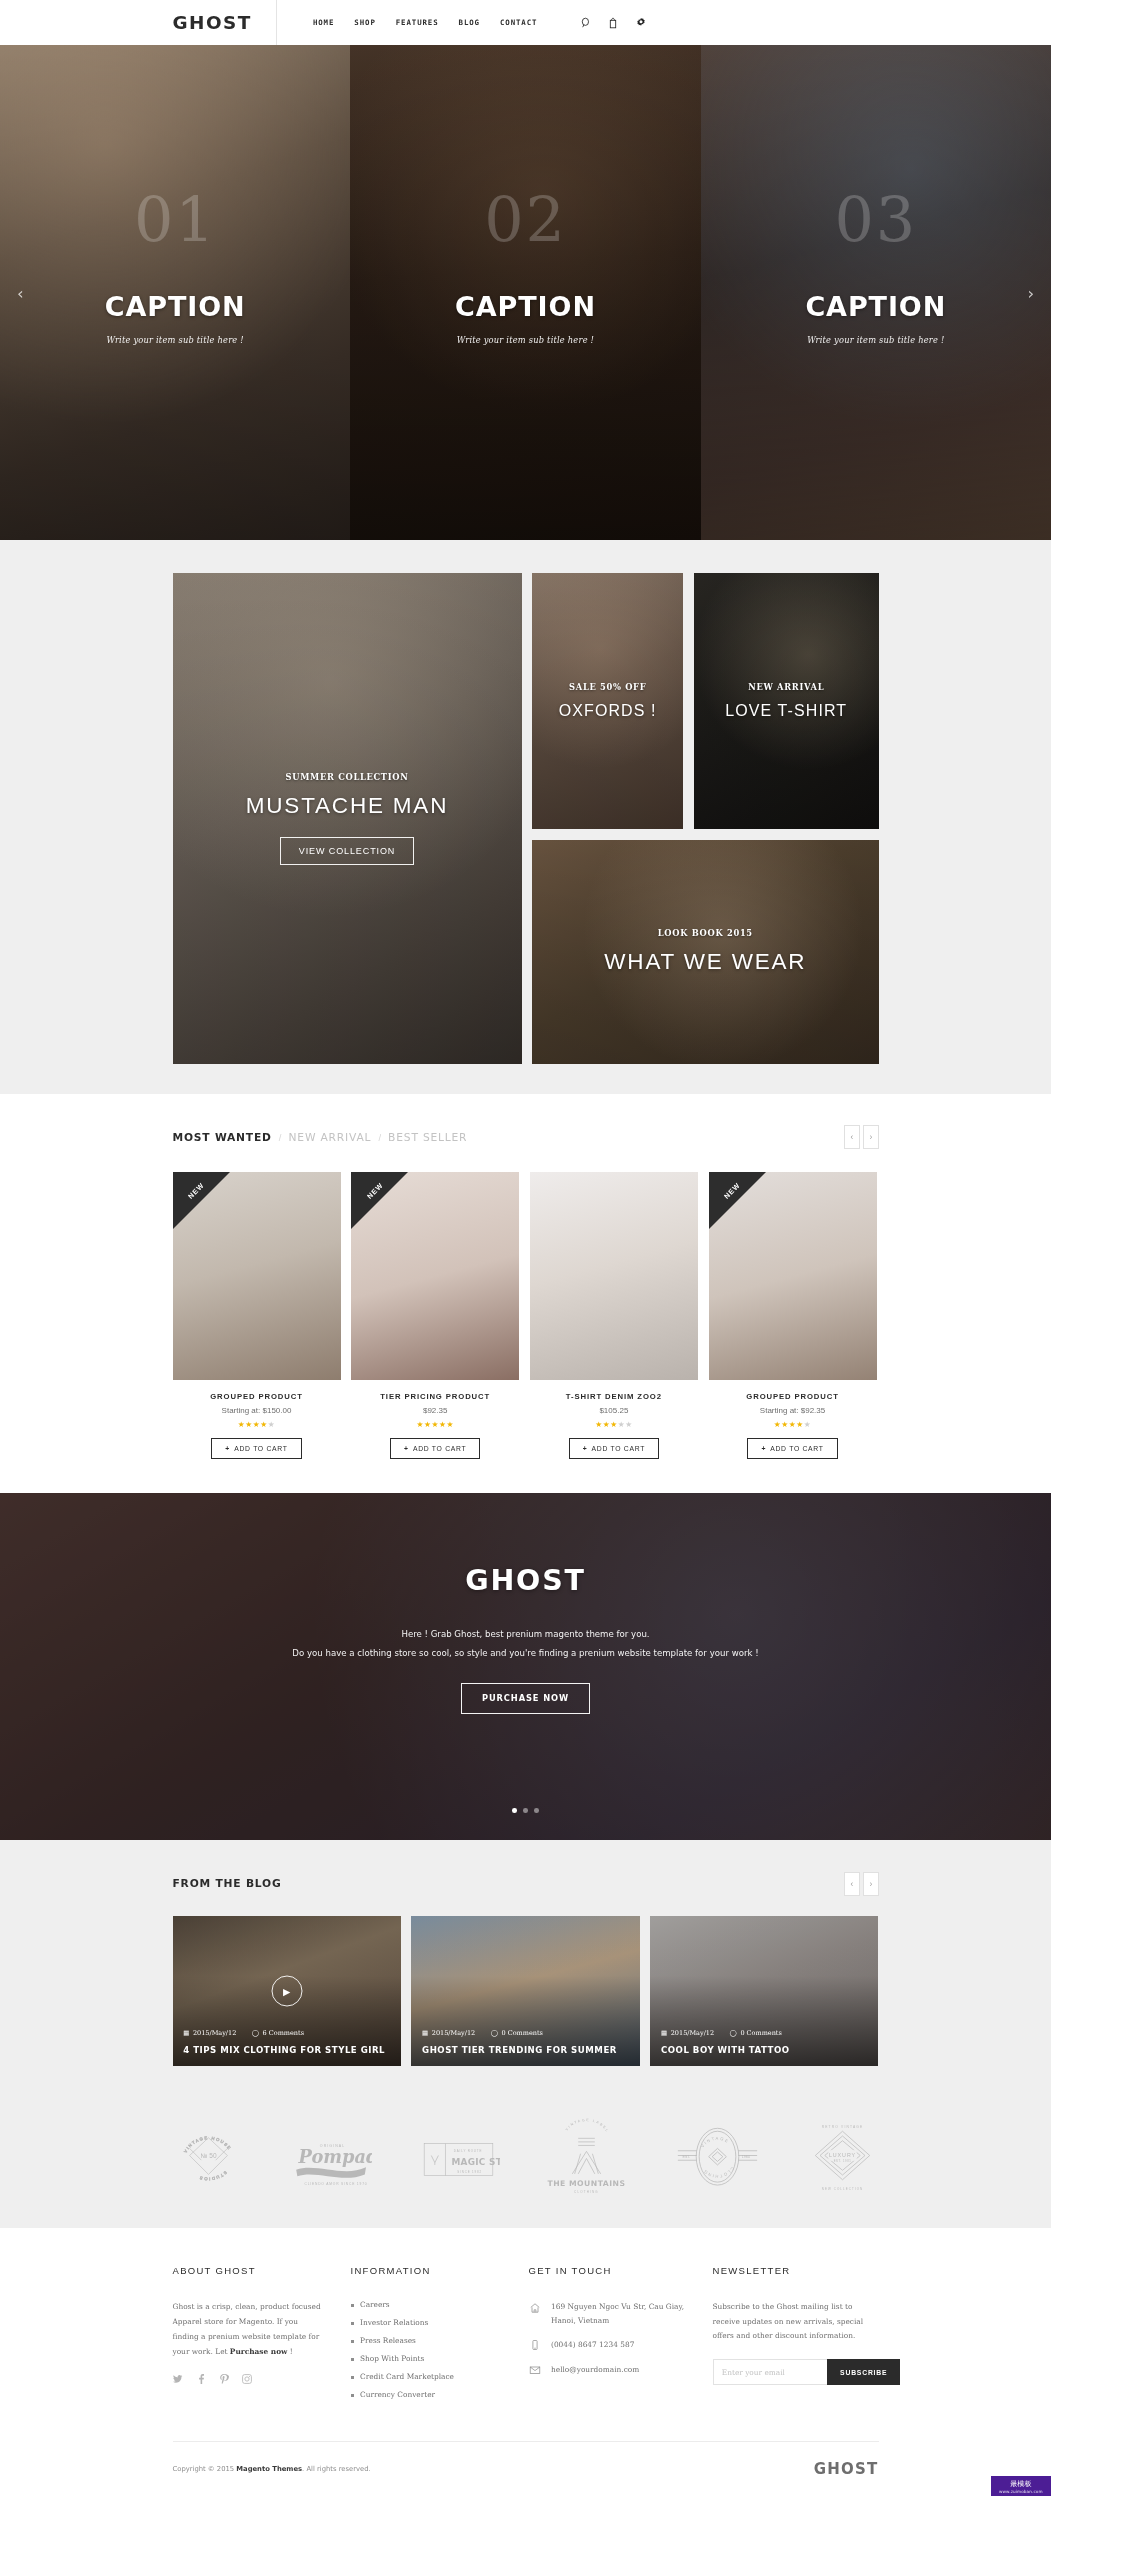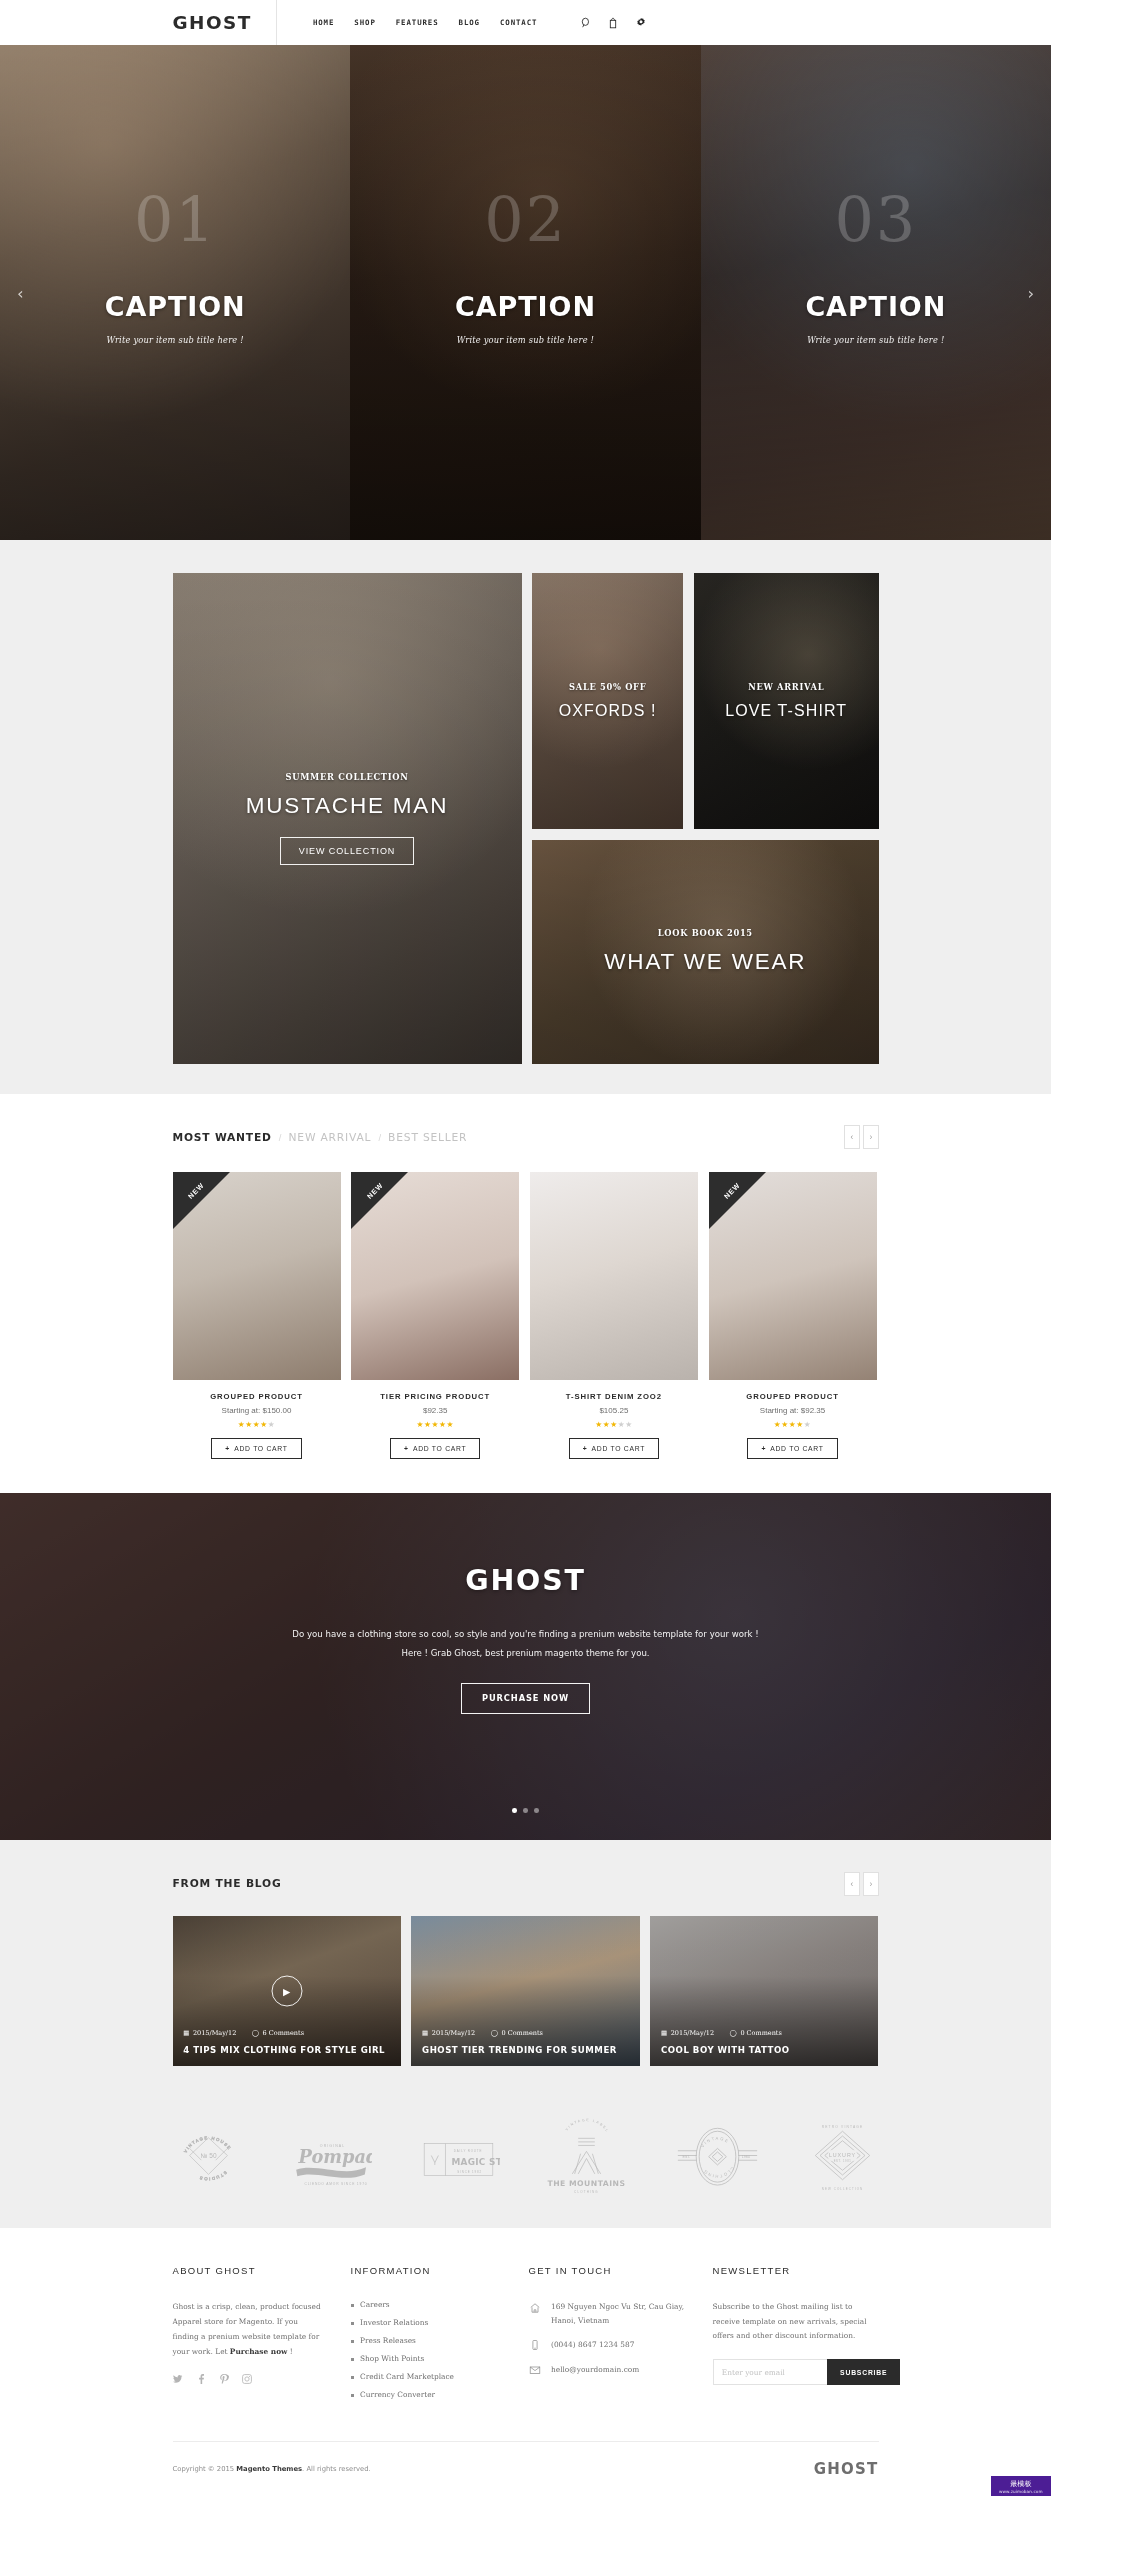--- a/index.html
+++ b/index.html
@@ -556,22 +556,22 @@
         </div>
       </div>
 
     </div>
   </div>
 
   <div class="banner">
     <div class="banner-inner">
       <div class="banner-title">GHOST</div>
       <div class="banner-text">
+        <div>Here ! Grab Ghost, best prenium magento theme for you.</div>
         <div>Do you have a clothing store so cool, so style and you're finding a prenium website template for your work !</div>
-        <div>Here ! Grab Ghost, best prenium magento theme for you.</div>
       </div>
       <button class="banner-btn">PURCHASE NOW</button>
     </div>
     <div class="banner-dots">
       <div class="dot active"></div>
       <div class="dot"></div>
       <div class="dot"></div>
     </div>
   </div>
 
@@ -803,21 +803,21 @@
               <rect x="2" y="5" width="16" height="11"></rect>
                 <path d="M2 5l8 6 8-6"></path>
             </svg>
           </span>
           <span class="ct">hello@yourdomain.com</span>
         </div>
       </div>
 
       <div class="fcol c4">
         <h4>NEWSLETTER</h4>
-        <div class="news-text">Subscribe to the Ghost mailing list to receive template on new arrivals, special offers and other discount information.</div>
+        <div class="news-text">Subscribe to the Ghost mailing list to receive updates on new arrivals, special offers and other discount information.</div>
         <div class="news-form">
           <input type="text" placeholder="Enter your email" style="">
           <button>SUBSCRIBE</button>
         </div>
       </div>
 
     </div>
 
     <div class="foot-bottom">
       <div class="copyright">

